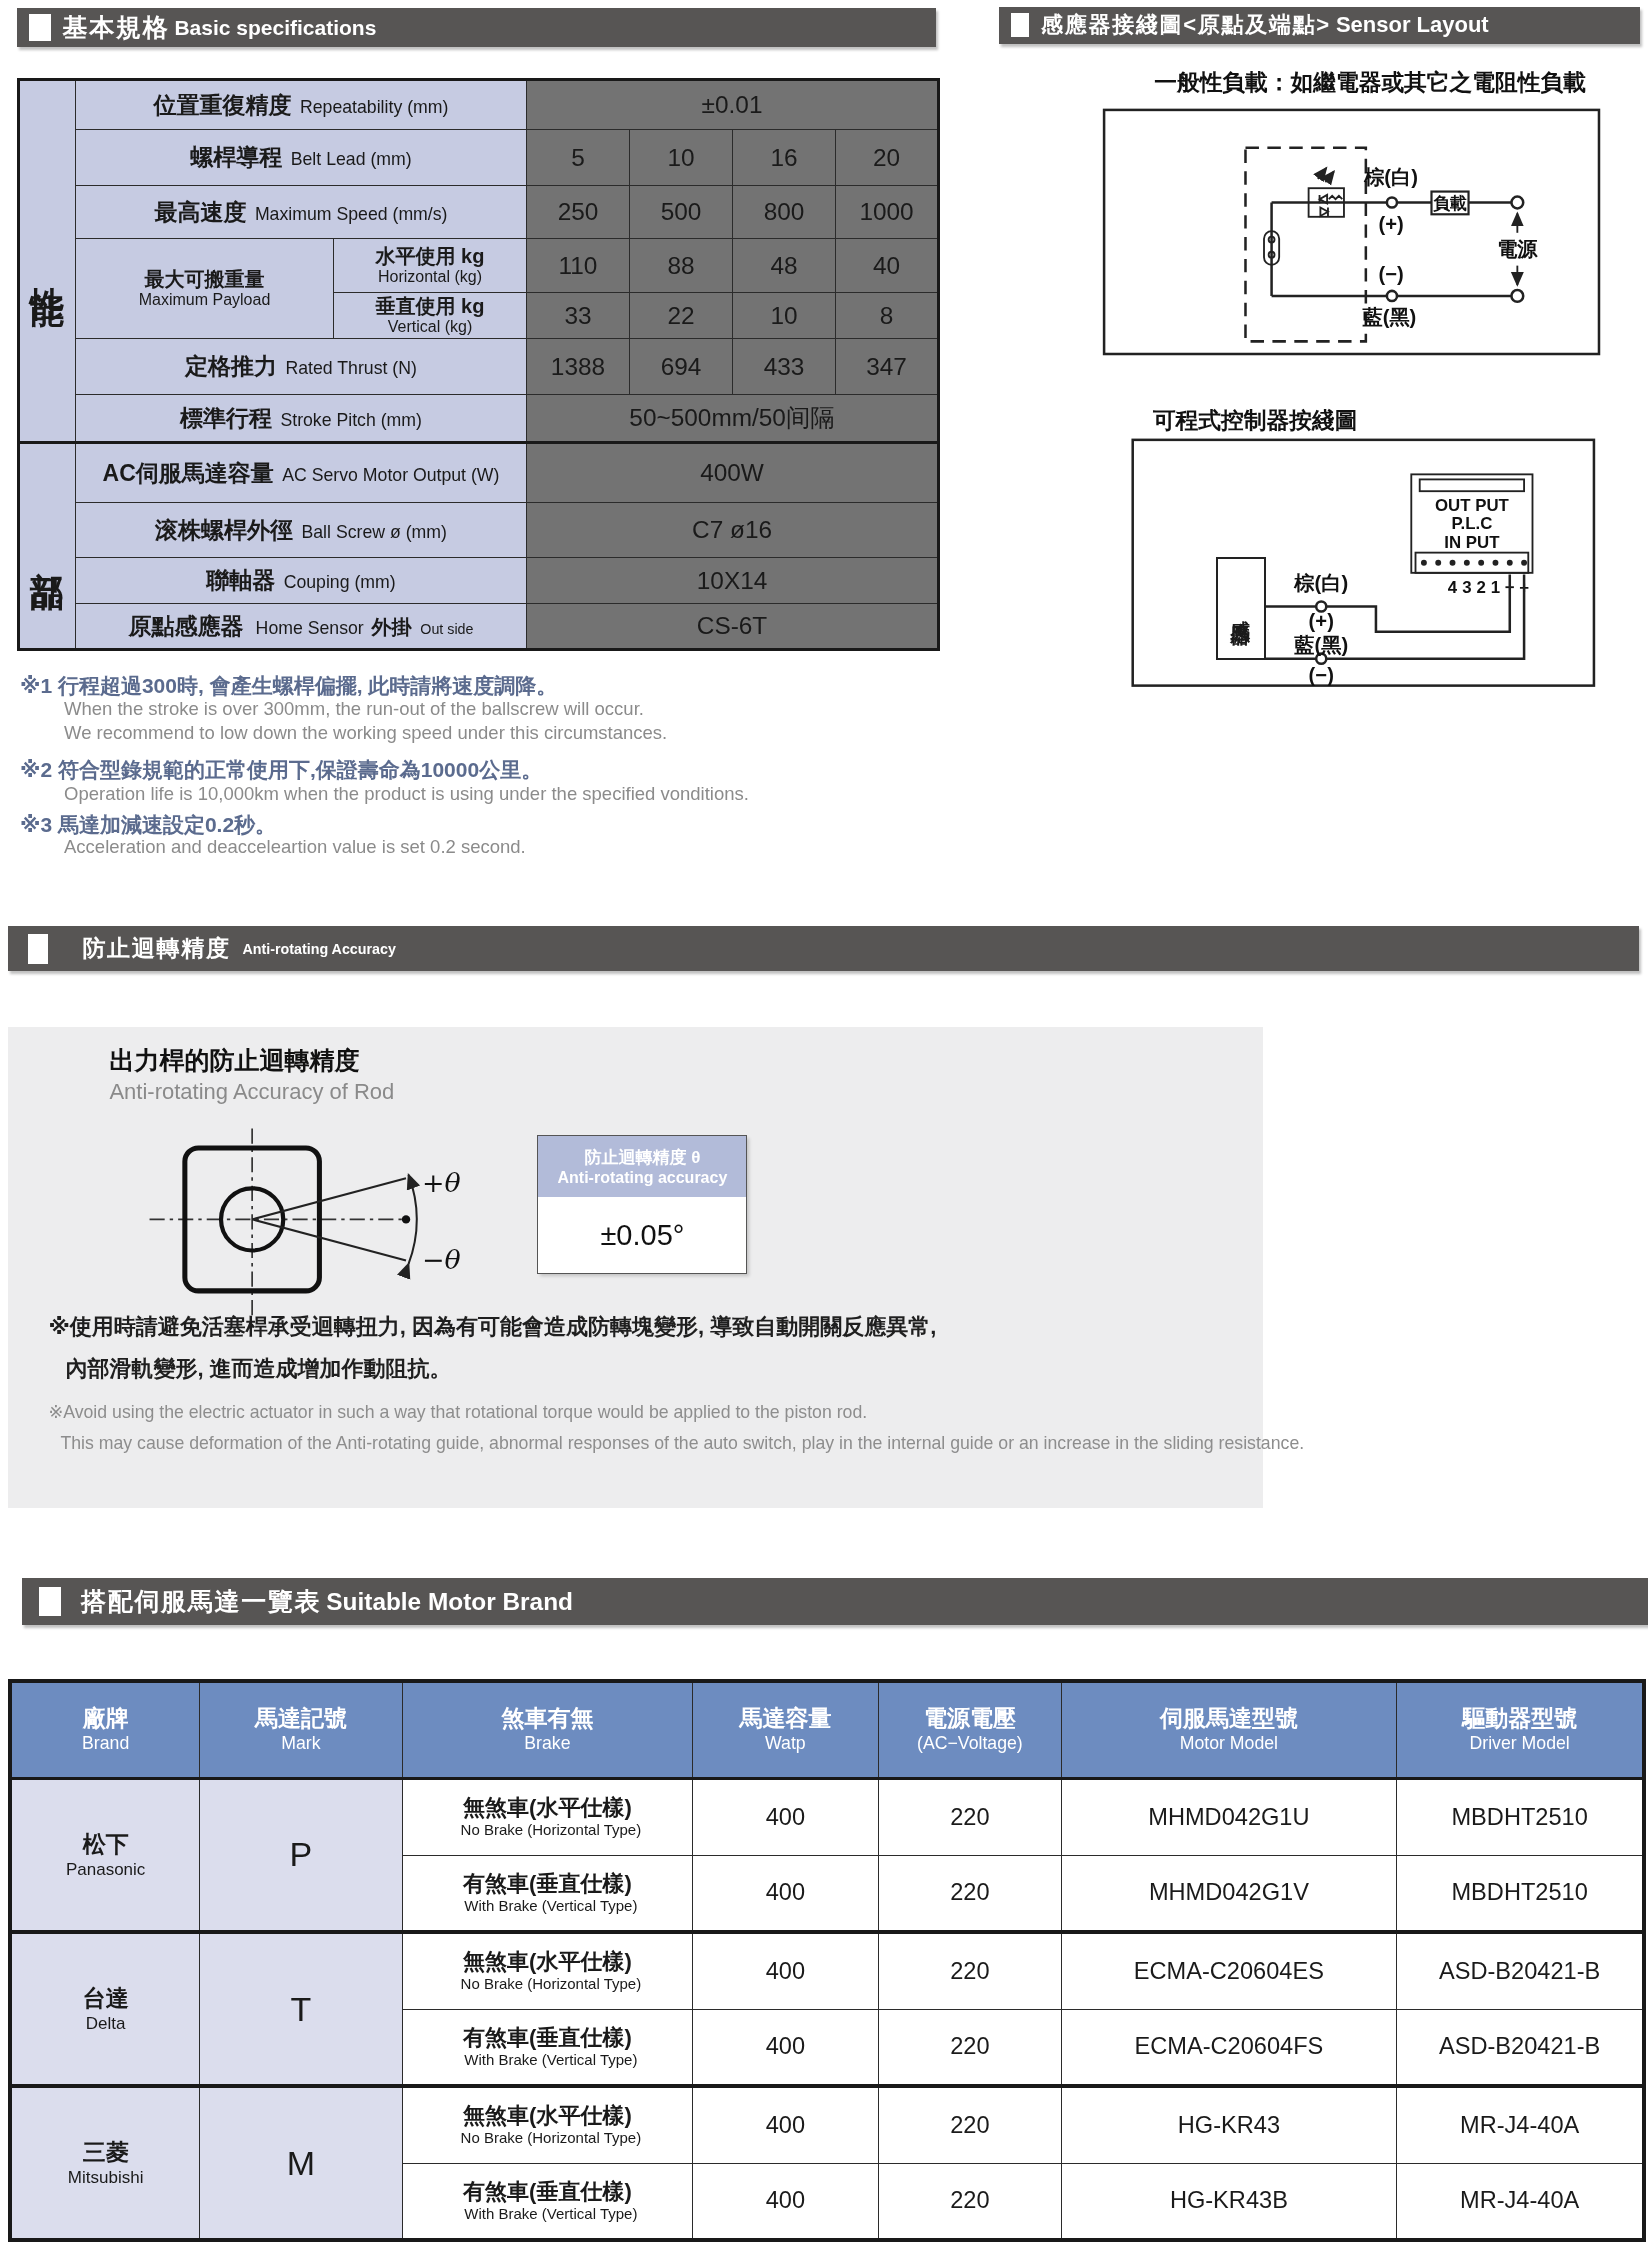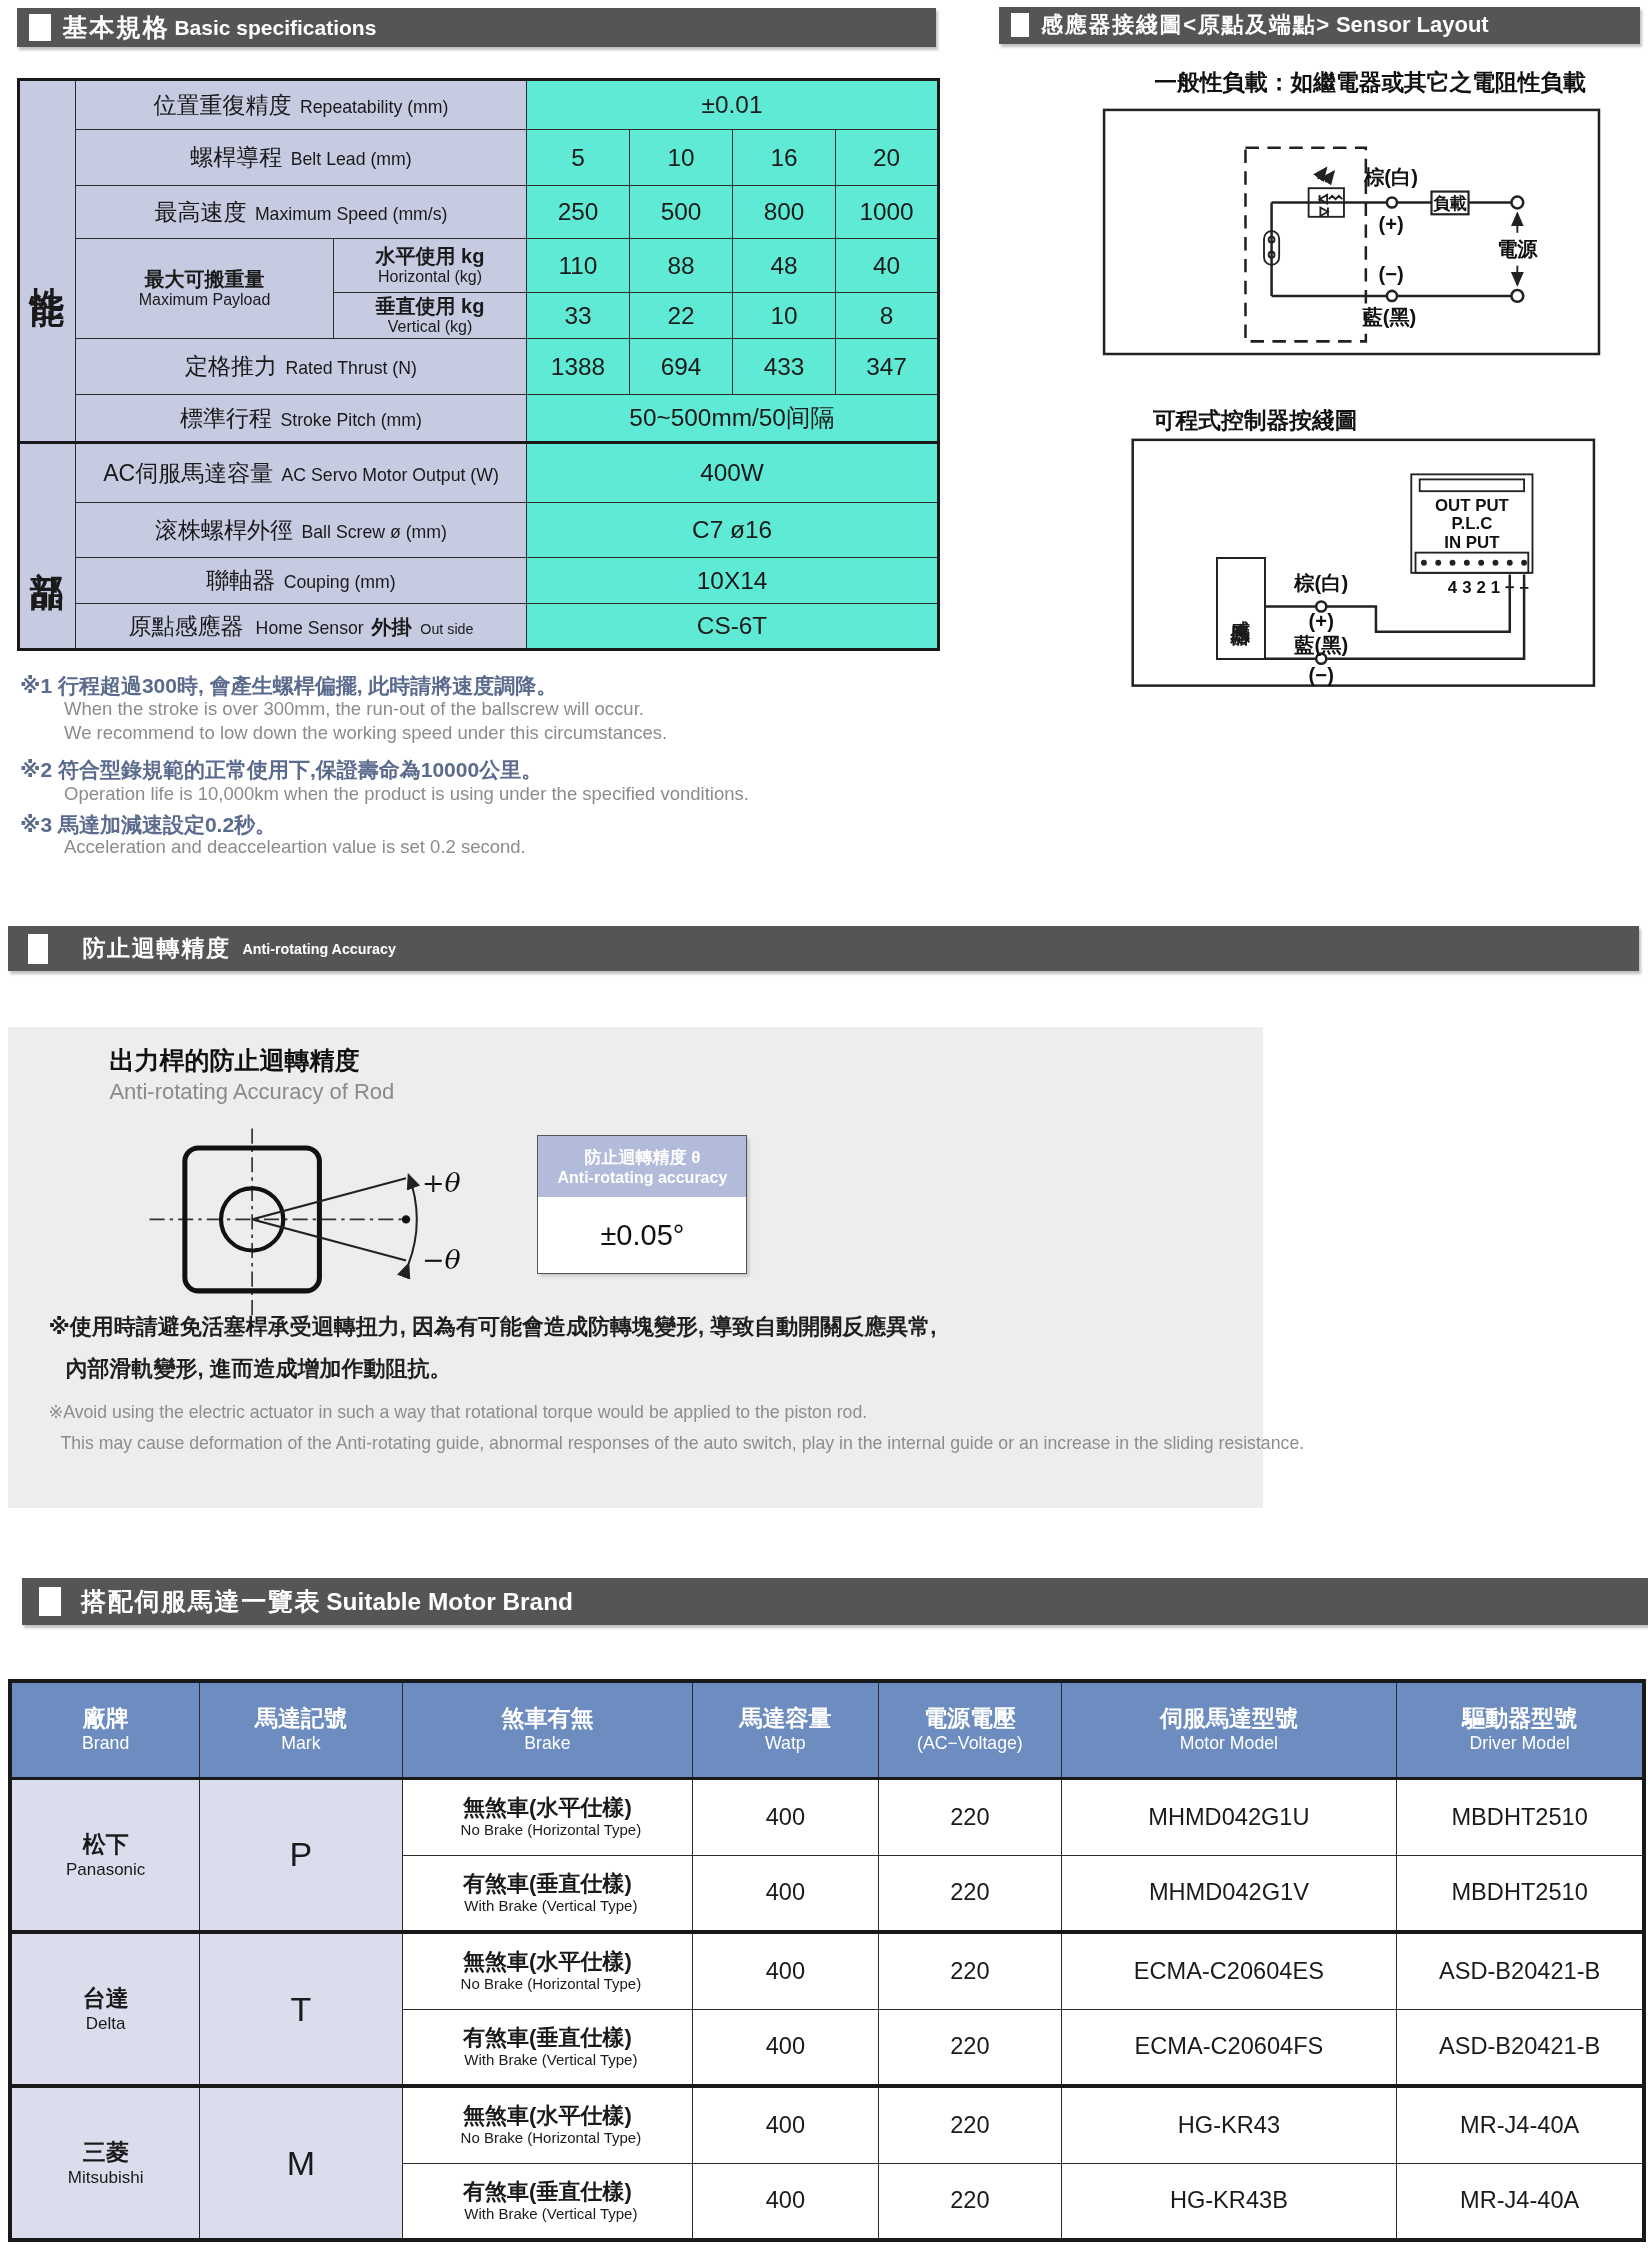--- a/index.html
+++ b/index.html
@@ -10,25 +10,25 @@
   .bar{position:absolute;background:#575554;color:#fff;display:flex;align-items:center;box-shadow:1.7px 2.5px 2.5px rgba(0,0,0,.25);}
   .bar .sq{display:inline-block;width:22px;height:27px;background:#fff;margin:0 11.8px 0 11.8px;flex:0 0 auto;}
   .bar .zh{font-weight:bold;letter-spacing:1.7px;}
   .bar .en{font-weight:bold;margin-left:5px;}
 
   
   table{border-collapse:collapse;table-layout:fixed;}
   .spec{position:absolute;left:17px;top:78px;width:919px;border:3.4px solid #191919;}
   .spec td{border:1.7px solid #2b2b2b;padding:0;text-align:center;vertical-align:middle;overflow:hidden;}
   .spec td.lav{background:#c6cbe2;}
-  .spec td.val{background:#5eead4;font-size:24.4px;}
+  .spec td.val{background:#737373;font-size:24.4px;}
   .spec .group{background:#c6cbe2;font-size:34px;font-weight:bold;}
   .vtext{writing-mode:vertical-rl;text-orientation:upright;letter-spacing:6.7px;display:inline-block;}
   .lab{text-align:left;padding-left:22px;}
-  .lab .zh{font-size:23px;font-weight:normal;}
+  .lab .zh{font-size:23px;font-weight:bold;}
   .lab .en{font-size:17.7px;margin-left:8.4px;}
   .lab .zh2{font-size:20px;font-weight:bold;margin-left:4px;}
   .lab .en2{font-size:14.3px;margin-left:5px;}
   .two .zh{display:block;font-size:20px;font-weight:bold;line-height:1.15;}
   .two .en{display:block;font-size:16px;line-height:1.15;margin-left:0;}
   tr.sep td{border-top:3.4px solid #191919;}
 
   
   .fnblock{position:absolute;left:20px;top:658px;width:1010px;}
   .fn-zh{position:absolute;left:0;font-size:21px;font-weight:600;color:#5b6b8e;white-space:nowrap;}

